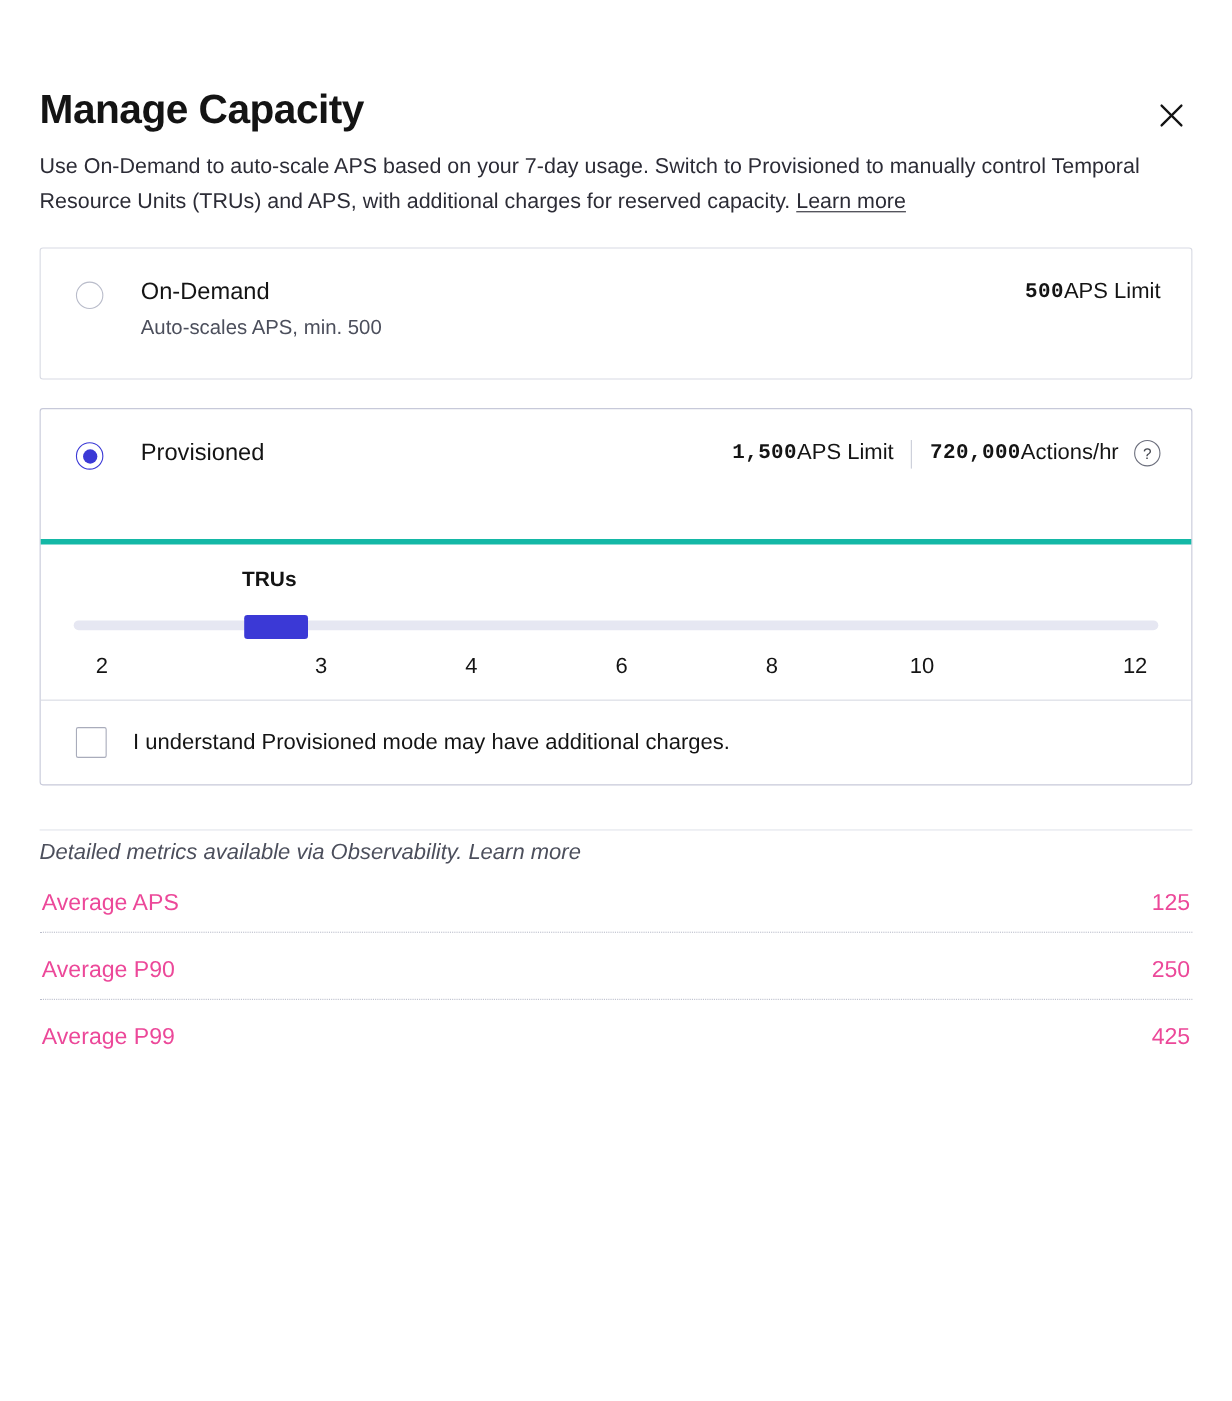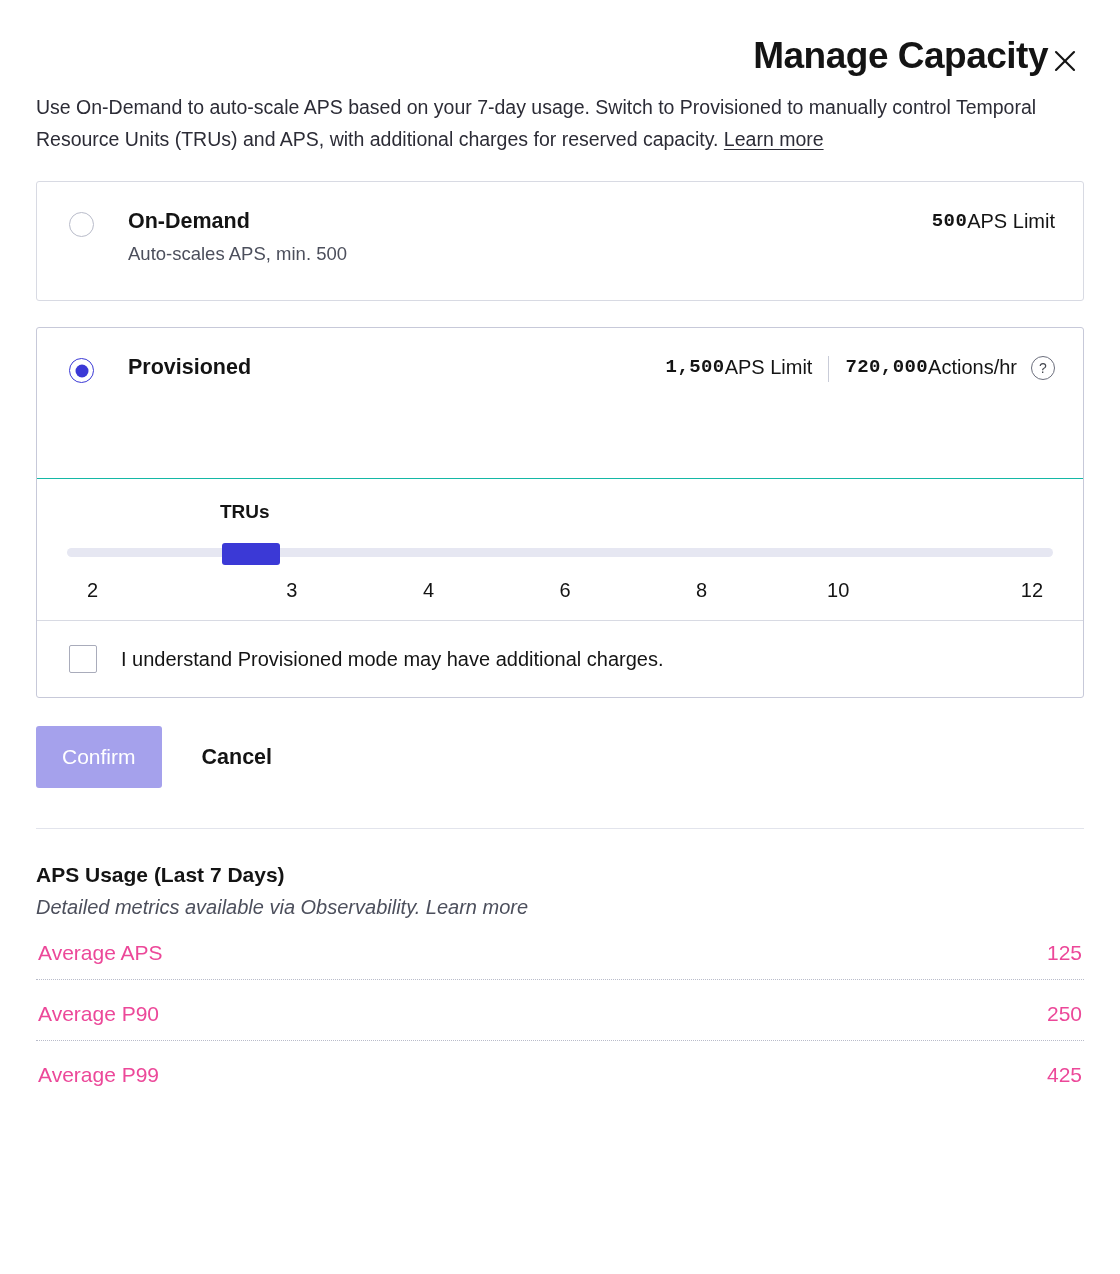--- a/index.html
+++ b/index.html
@@ -15,21 +15,22 @@
     color: #141414;
     overflow: hidden;
   }
   .dialog {
     position: relative;
     padding: 36px 36px 0 36px;
   }
   .title-row {
     display: flex;
     align-items: flex-start;
-    justify-content: flex-end;
+    justify-content: space-between;
+    margin-top: 44px;
   }
   .page-title {
     font-size: 37px;
     font-weight: bold;
     letter-spacing: -0.5px;
     line-height: 1.1;
     margin: 0;
     color: #141414;
   }
   .close-icon {
@@ -97,21 +98,21 @@
     border-radius: 50%;
     background: #3b39d6;
     transform: translate(-50%, -50%);
   }
   .option-text {
     margin-left: 34px;
     flex: 1 1 auto;
   }
   .option-label {
     font-size: 21.5px;
-    font-weight: bold;
+    font-weight: normal;
     color: #141414;
     line-height: 1.25;
   }
   .option-sub {
     margin-top: 8px;
     font-size: 18.5px;
     color: #4c4f5c;
   }
   .option-meta {
     display: flex;
@@ -143,23 +144,22 @@
     font-size: 14px;
     display: inline-flex;
     align-items: center;
     justify-content: center;
     margin-left: 14px;
     cursor: pointer;
     font-family: "Liberation Sans", sans-serif;
   }
 
   .slider-section {
-    border-top: 1px solid #14b8a6;
+    border-top: 5px solid #14b8a6;
     padding: 22px 28px 18px 28px;
-    margin-top: 32px;
   }
   .slider-caption {
     font-size: 19px;
     font-weight: bold;
     color: #141414;
     margin-left: 155px;
     margin-bottom: 16px;
   }
   .slider-track-wrap {
     position: relative;
@@ -345,28 +345,23 @@
         <div class="tick">12</div>
       </div>
     </div>
 
     <div class="checkbox-section">
       <div class="checkbox"></div>
       <div class="checkbox-label">I understand Provisioned mode may have additional charges.</div>
     </div>
   </div>
 
-  <div class="actions">
-    <button class="btn-confirm">Confirm</button>
-    <button class="btn-cancel">Cancel</button>
-  </div>
 
   <div class="divider"></div>
 
-  <div class="usage-title">APS Usage (Last 7 Days)</div>
   <div class="usage-sub">
     <span>Detailed metrics available via Observability. </span><a href="#">Learn more</a>
   </div>
 
   <div class="metric-row">
     <span>Average APS</span>
     <span class="metric-value">125</span>
   </div>
   <div class="metric-row">
     <span>Average P90</span>

